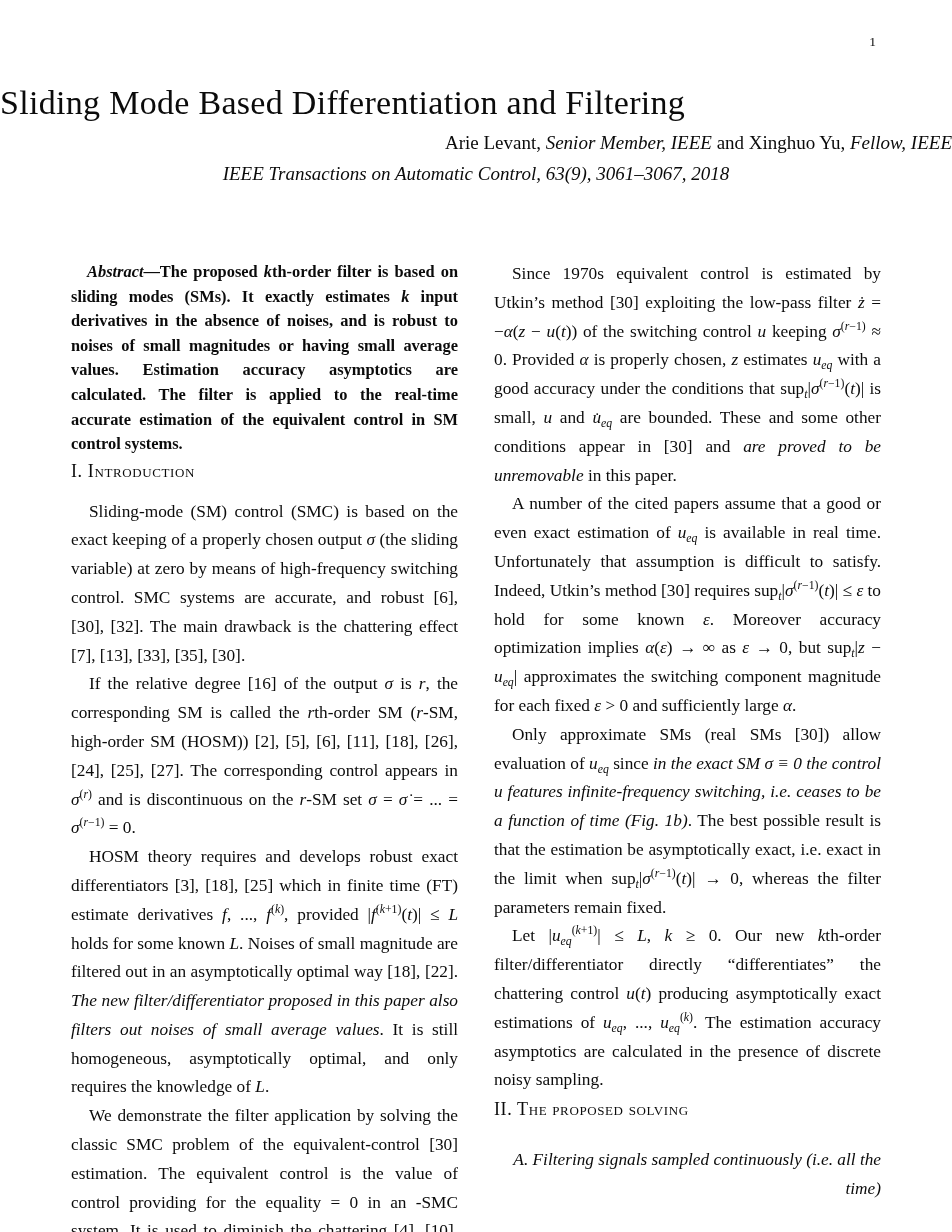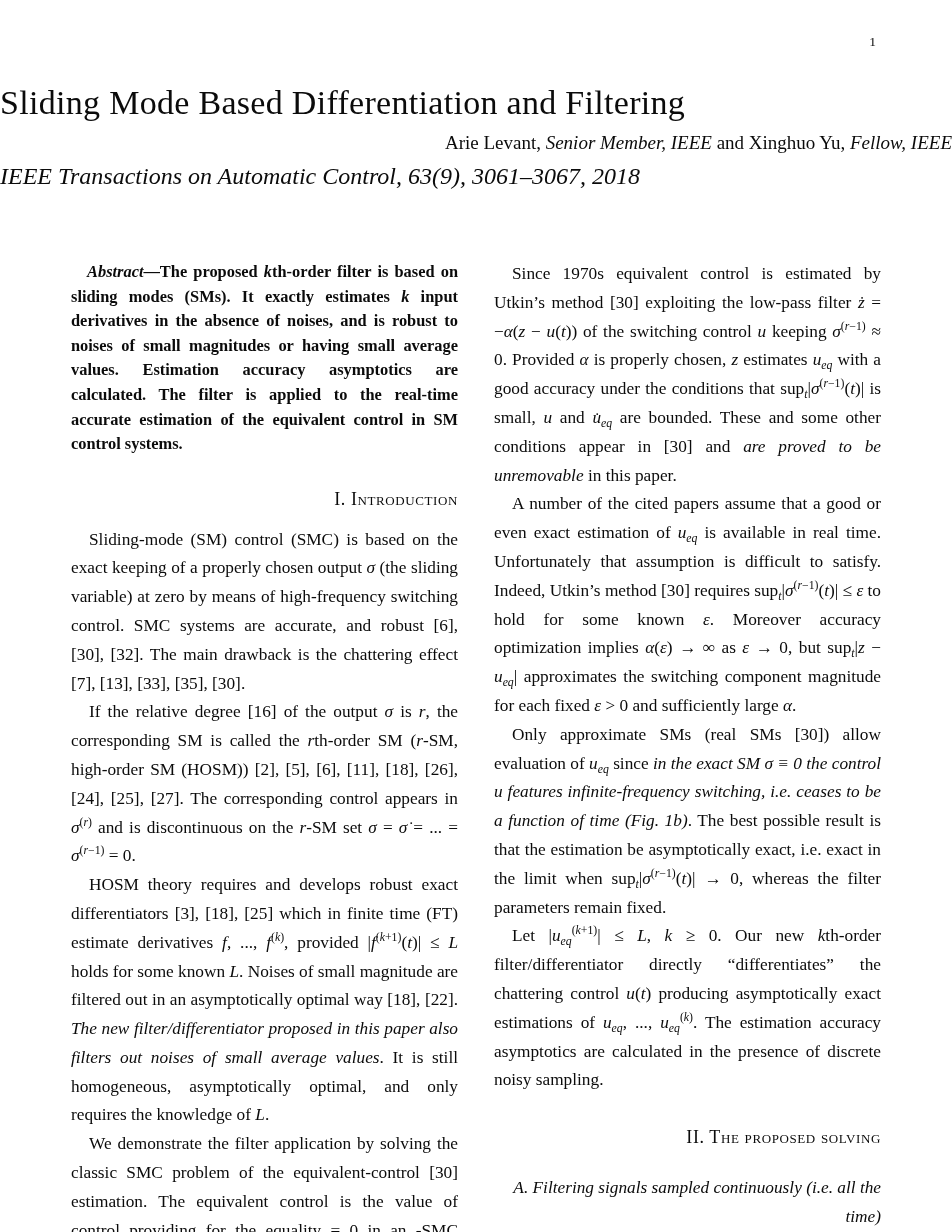--- a/index.html
+++ b/index.html
@@ -24,21 +24,22 @@
     font-weight:normal;
     letter-spacing:0.3px;
   }
   .byline {
     margin-top:10px;
     text-align:right;
     font-size:19px;
   }
   .journal {
     margin-top:9px;
-    font-size:24px;
+    text-align:center;
+    font-size:19px;
     font-style:italic;
   }
   .columns {
     position:absolute;
     top:260px; left:71px; right:71px; bottom:26px;
     display:flex;
     gap:36px;
   }
   .col {
     width:394px;
@@ -49,26 +50,25 @@
     line-height:28.8px;
   }
   .abstract, .index-terms {
     font-weight:bold;
     font-size:16.4px;
     line-height:24.6px;
     text-indent:16px;
   }
   .index-terms { margin-top:13px; }
   .sec-heading {
-    text-align:right;
+    text-align:left;
     text-indent:0;
     font-variant:small-caps;
     letter-spacing:0.6px;
     font-size:18px;
-    margin-top:28px;
     margin-bottom:12px;
   }
   p.body { text-indent:18px; }
   .subsec-heading {
     text-indent:0;
     text-align:right;
     font-style:italic;
     margin-top:10px;
     margin-bottom:9px;
   }

